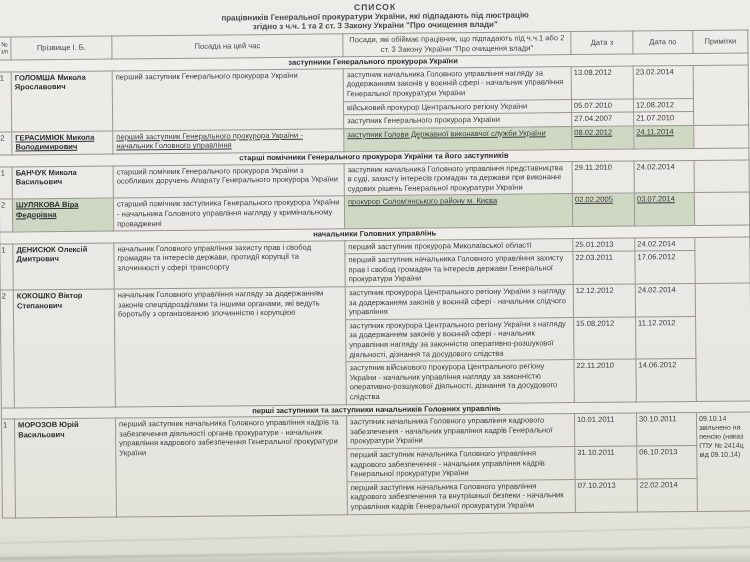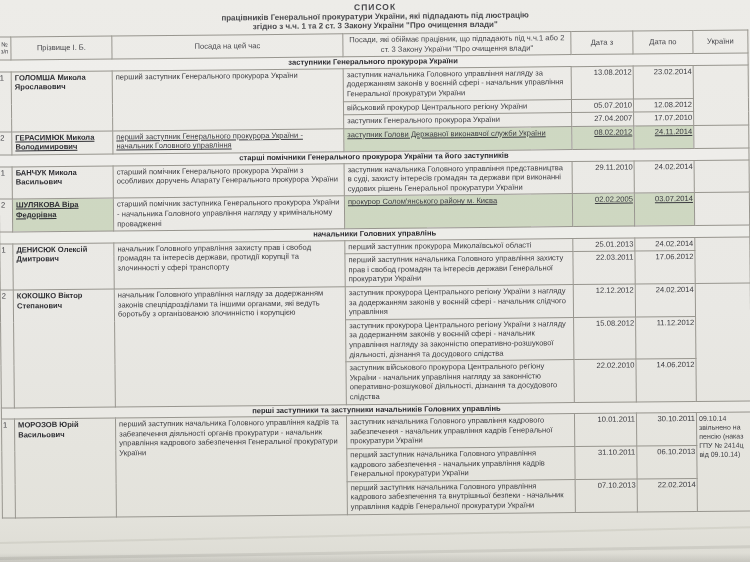--- a/index.html
+++ b/index.html
@@ -19,21 +19,21 @@
     font-size:7.6px;line-height:9.6px;overflow:hidden;color:#3b3b40;
   }
   .header-row td{text-align:center;vertical-align:middle;color:#45454a;}
   .numhead{font-size:6px;line-height:7px;padding:0;}
   .section-row td{
     font-weight:bold;text-align:center;padding:0 2px 1px 2px;color:#2e2e33;
     background:rgba(255,255,255,0.18);
   }
   .num{text-align:left;padding-left:1px;padding-right:0;}
   .name{font-weight:bold;color:#2f2f34;}
-  .date{white-space:nowrap;padding-left:2px;padding-right:1px;text-align:right;}
+  .date{white-space:nowrap;padding-left:2px;padding-right:18px;}
   .notes{font-size:7px;line-height:9px;padding-left:2px;padding-right:1px;}
   .ul{text-decoration:underline;}
   .hl{background:rgba(146,176,118,0.32);}
   .crease{position:absolute;left:-12px;width:790px;height:2px;background:rgba(95,95,82,0.10);}
   .crease.c1{top:534px;transform:rotate(-1.2deg);}
   .crease.c2{top:551px;transform:rotate(-0.9deg);height:3px;background:rgba(95,95,82,0.13);}
   .shade{position:absolute;left:0;right:0;bottom:0;height:9px;
     background:linear-gradient(180deg,rgba(0,0,0,0),rgba(0,0,0,0.10));}
 </style>
 </head>
@@ -58,21 +58,21 @@
           <col style="width:55px">
       </colgroup>
       <tbody>
         <tr class="header-row">
           <td class="numhead">№ з/п</td>
           <td>Прізвище І. Б.</td>
           <td>Посада на цей час</td>
           <td>Посади, які обіймає працівник, що підпадають під ч.ч.1 або 2 ст. 3 Закону України "Про очищення влади"</td>
           <td>Дата з</td>
           <td>Дата по</td>
-          <td>України</td>
+          <td>Примітки</td>
         </tr>
       <tr class="section-row">
             <td colspan="7">заступники Генерального прокурора України</td>
           </tr>
           <tr>
             <td class="num" rowspan="3">1</td>
             <td class="name" rowspan="3">ГОЛОМША Микола Ярославович</td>
             <td rowspan="3">перший заступник Генерального прокурора України</td>
             <td>заступник начальника Головного управління нагляду за додержанням законів у воєнній сфері - начальник управління Генеральної прокуратури України</td>
             <td class="date">13.08.2012</td>
@@ -80,21 +80,21 @@
             <td class="notes" rowspan="3"></td>
           </tr>
           <tr>
             <td>військовий прокурор Центрального регіону України</td>
             <td class="date">05.07.2010</td>
             <td class="date">12.08.2012</td>
           </tr>
           <tr>
             <td>заступник Генерального прокурора України</td>
             <td class="date">27.04.2007</td>
-            <td class="date">17.07.2010</td>
+            <td class="date">21.07.2010</td>
           </tr>
           <tr>
             <td class="num">2</td>
             <td class="name ul">ГЕРАСИМЮК Микола Володимирович</td>
             <td class="ul">перший заступник Генерального прокурора України - начальник Головного управління</td>
             <td class="ul hl">заступник Голови Державної виконавчої служби України</td>
             <td class="date ul hl">08.02.2012</td>
             <td class="date ul hl">24.11.2014</td>
             <td class="notes"></td>
           </tr>
@@ -145,21 +145,21 @@
             <td class="date">24.02.2014</td>
             <td class="notes" rowspan="3"></td>
           </tr>
           <tr>
             <td>заступник прокурора Центрального регіону України з нагляду за додержанням законів у воєнній сфері - начальник управління нагляду за законністю оперативно-розшукової діяльності, дізнання та досудового слідства</td>
             <td class="date">15.08.2012</td>
             <td class="date">11.12.2012</td>
           </tr>
           <tr>
             <td>заступник військового прокурора Центрального регіону України - начальник управління нагляду за законністю оперативно-розшукової діяльності, дізнання та досудового слідства</td>
-            <td class="date">22.02.2010</td>
+            <td class="date">22.11.2010</td>
             <td class="date">14.06.2012</td>
           </tr>
           <tr class="section-row">
             <td colspan="7">перші заступники та заступники начальників Головних управлінь</td>
           </tr>
           <tr>
             <td class="num" rowspan="3">1</td>
             <td class="name" rowspan="3">МОРОЗОВ Юрій Васильович</td>
             <td rowspan="3">перший заступник начальника Головного управління кадрів та забезпечення діяльності органів прокуратури - начальник управління кадрового забезпечення Генеральної прокуратури України</td>
             <td>заступник начальника Головного управління кадрового забезпечення - начальник управління кадрів Генеральної прокуратури України</td>

